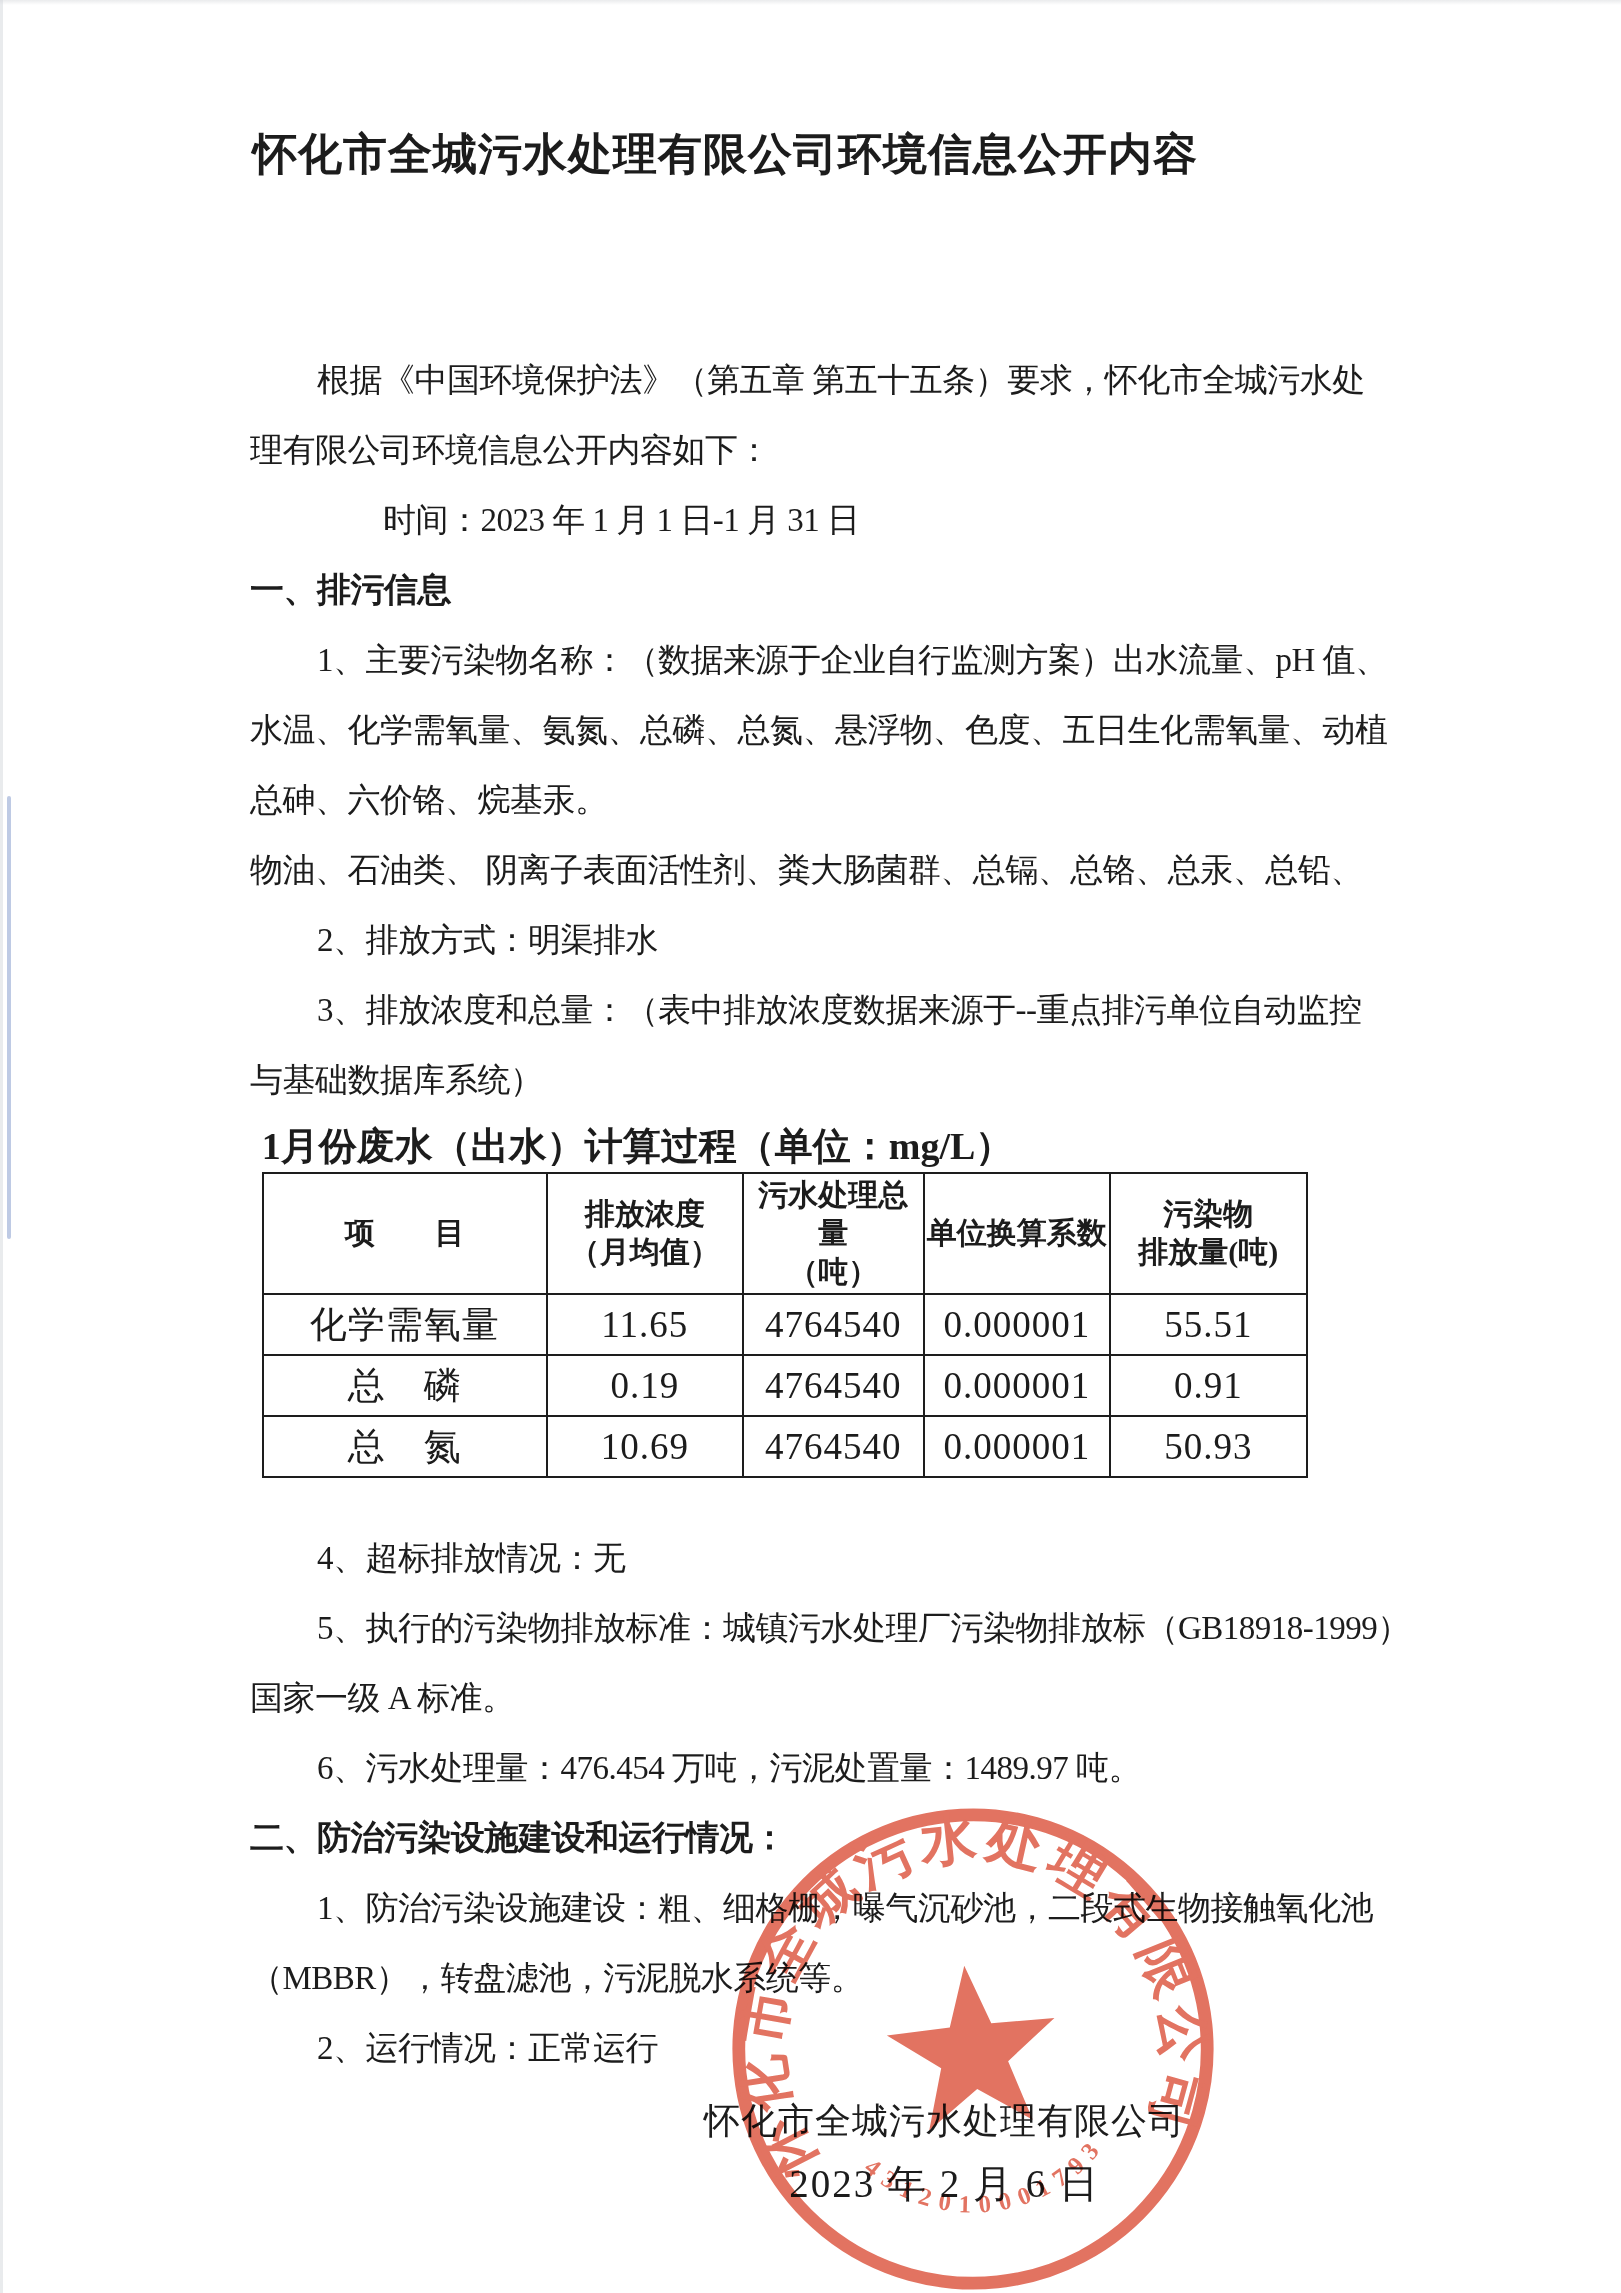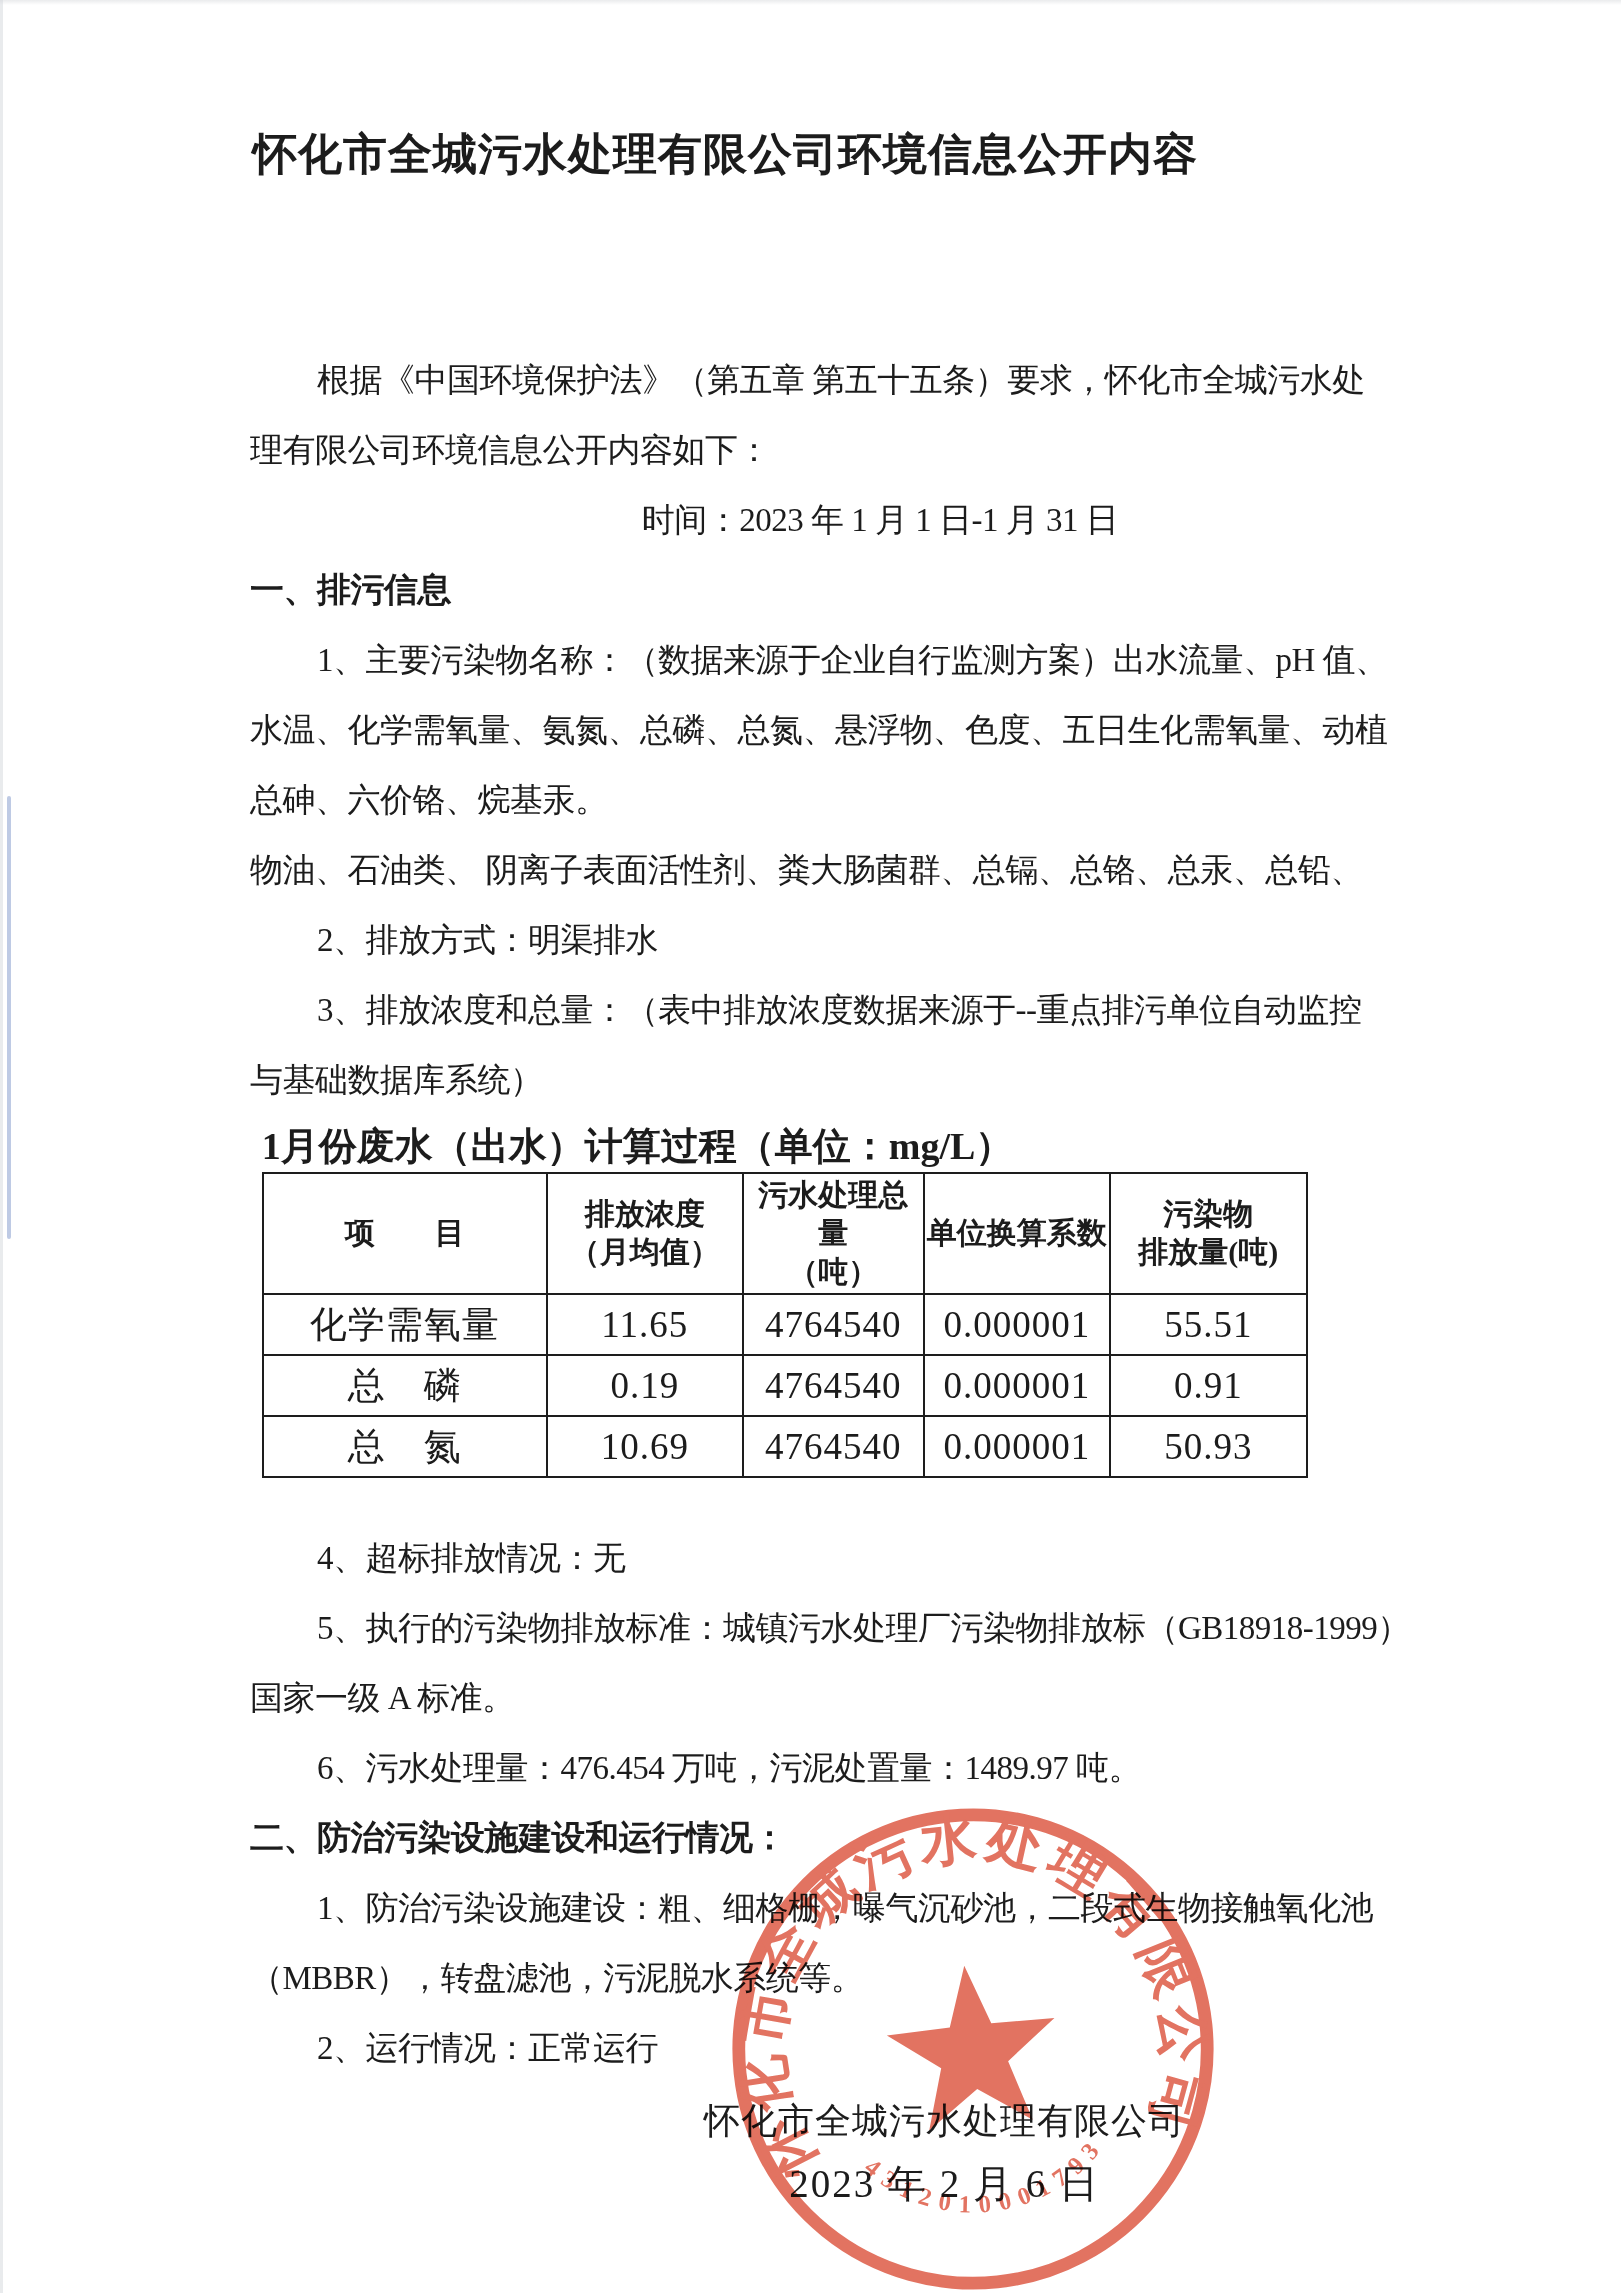--- a/index.html
+++ b/index.html
@@ -31,21 +31,21 @@
   }
   .line{
     font-size:33px;letter-spacing:-0.5px;
     height:70px;line-height:70px;
     white-space:nowrap;
   }
   .mt-intro{margin-top:163px;}
   .mt-after-table{margin-top:45px;}
   .ind-para{padding-left:67px;}
   .ind-item{padding-left:67px;}
-  .ind-time{padding-left:133px;text-align:center;}
+  .ind-time{padding-left:133px;}
   .sec-head{font-weight:bold;font-size:34px;}
 
   .table-caption{
     margin:5.9px 0 0 11.8px;width:1045px;
     font-size:38px;font-weight:bold;letter-spacing:0;
     text-align:left;height:51px;line-height:51px;white-space:nowrap;
   }
   table.data-table{
     margin-left:11.8px;width:1045px;
     border-collapse:collapse;table-layout:fixed;

